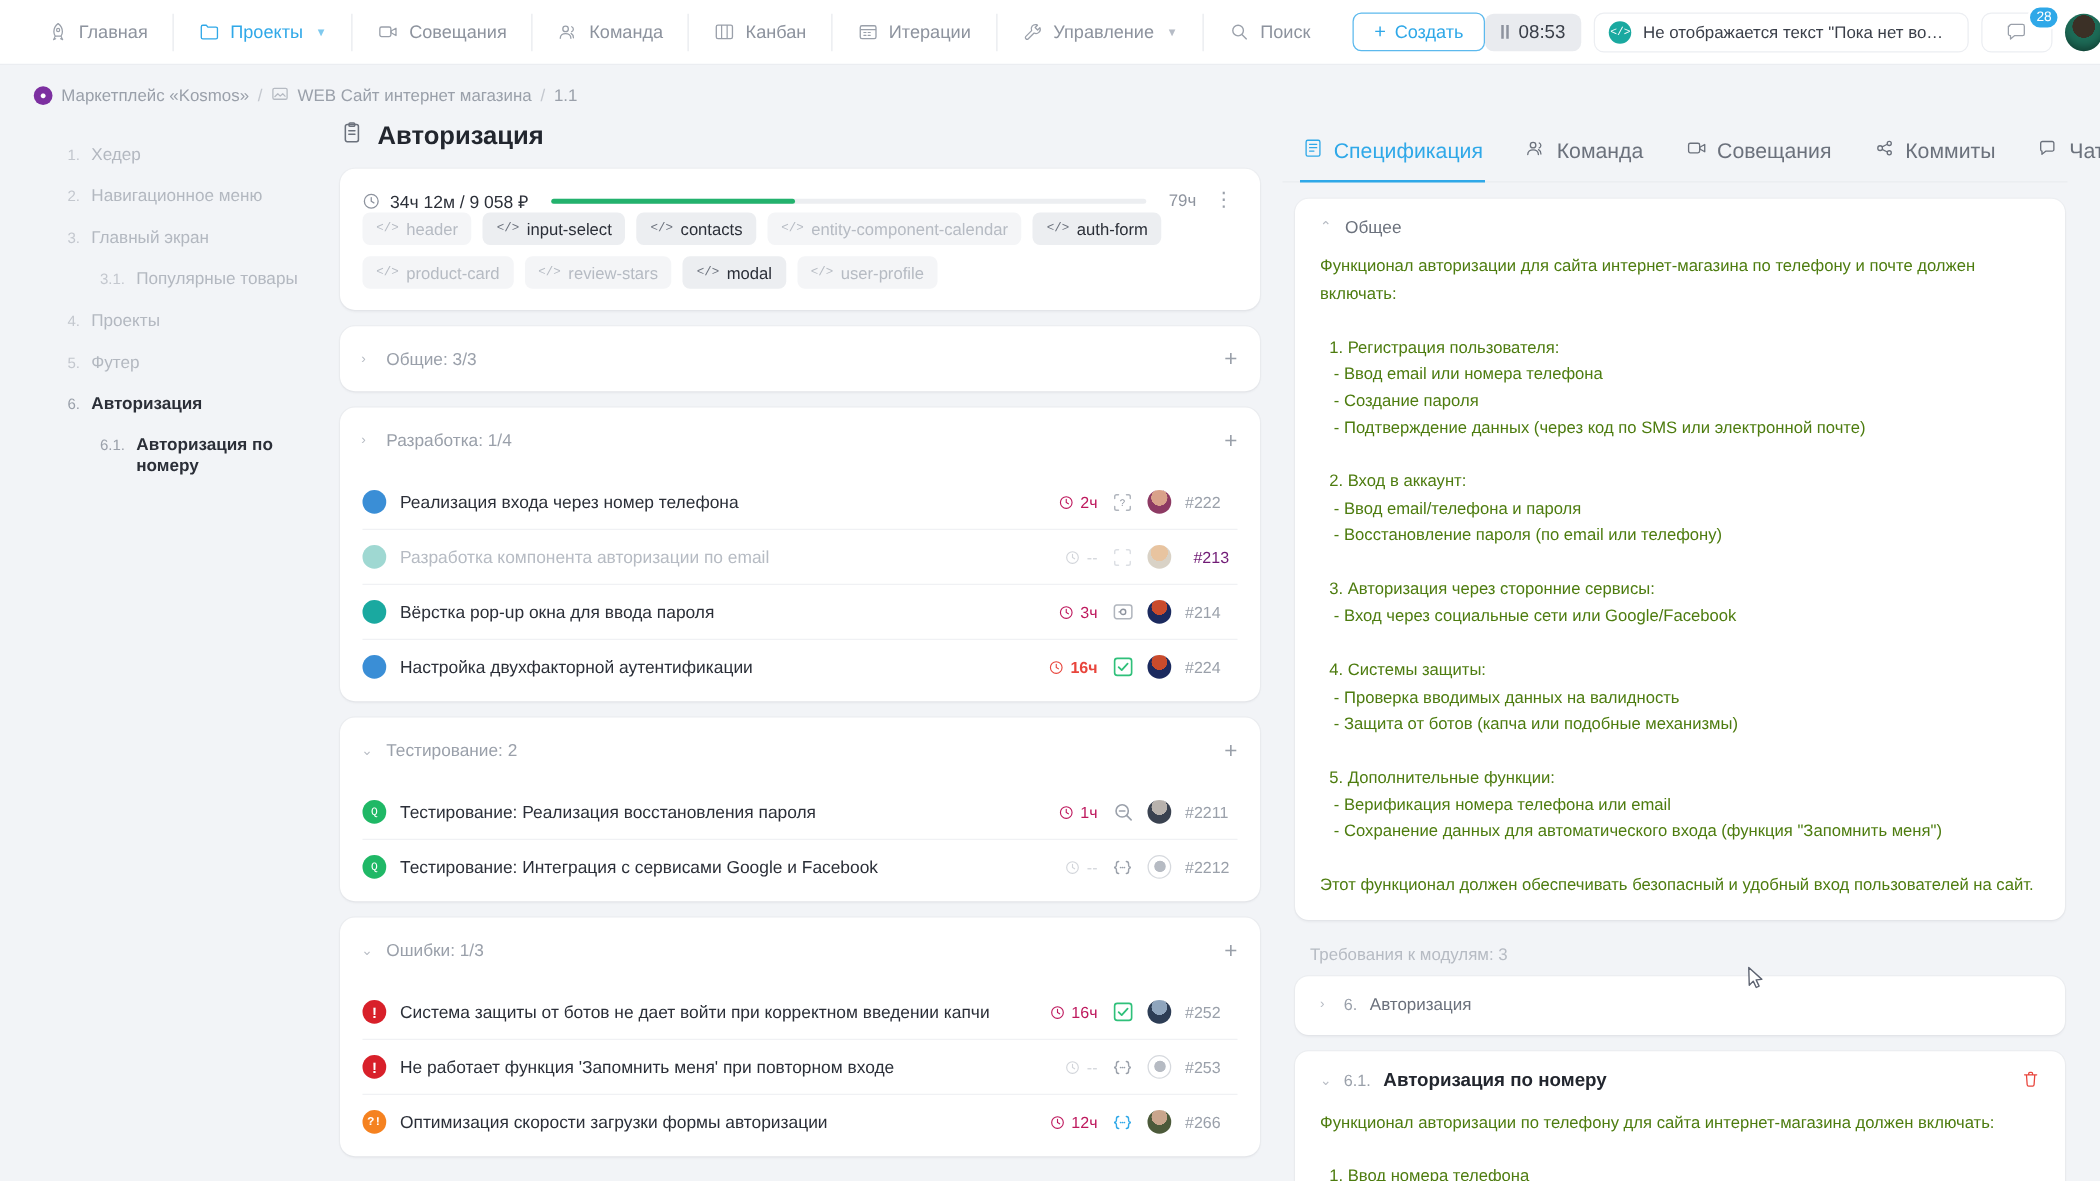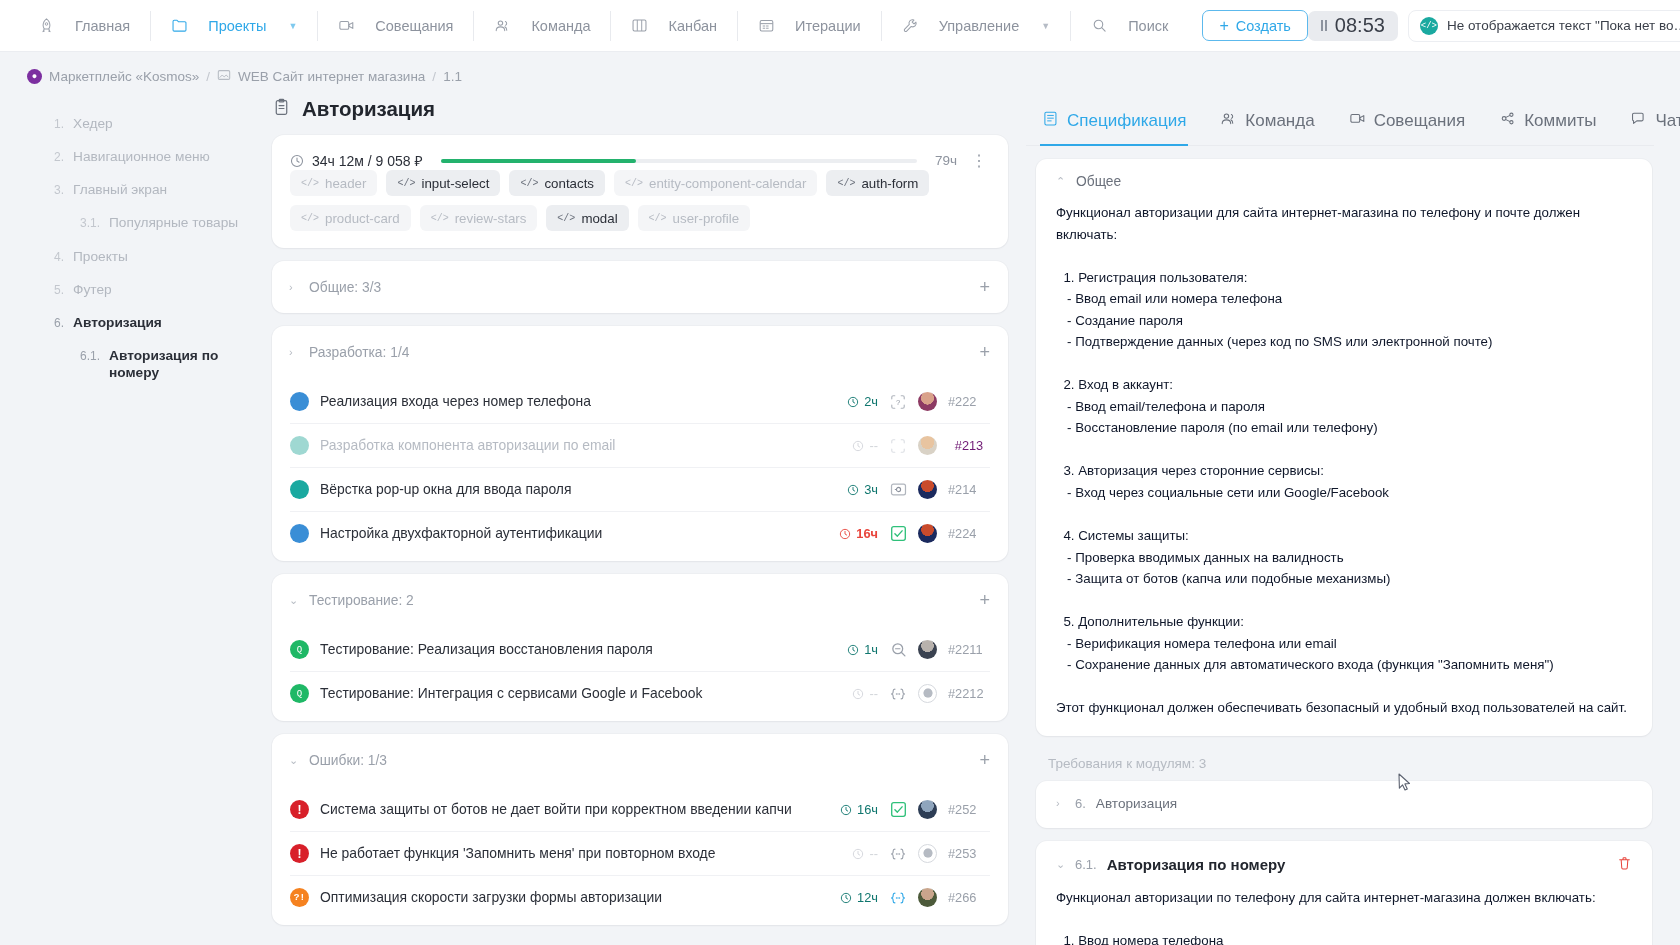--- a/index.html
+++ b/index.html
@@ -16,21 +16,21 @@
   
   .topbar {
     height: 52px; flex: 0 0 52px;
     background: #ffffff;
     display: flex; align-items: center;
     padding: 0 16px 0 26px;
     border-bottom: 1px solid #ebedf1;
   }
   .nav { display: flex; align-items: center; height: 30px; }
   .nav-item {
-    display: flex; align-items: center; gap: 20px;
+    display: flex; align-items: center; gap: 8px;
     padding: 0 20px; height: 30px;
     color: #8d939e; font-size: 14.5px;
     border-right: 1px solid #e8eaee;
     white-space: nowrap; cursor: pointer; text-align: center;
   }
   .nav-item:first-child { padding-left: 12px; }
   .nav-item.active { color: #2fa8e8; }
   .nav-item .ico { display: inline-flex; width: 17px; height: 17px; align-items: center; justify-content: center; }
   .nav-item .ico svg { display: block; }
   .caret { font-size: 9px; color: #b6bcc6; margin-left: 2px; line-height: 1; transform: translateY(1px); }
@@ -44,21 +44,21 @@
     background: #fff; color: #2fa8e8;
     font-size: 14.5px; display: flex; align-items: center; gap: 7px;
     cursor: pointer; white-space: nowrap;
   }
   .create-btn .plus { font-size: 16px; line-height: 1; font-weight: 400; }
 
   .top-right { margin-left: auto; display: flex; align-items: center; gap: 10px; }
   .timer {
     background: #e9ebef; border-radius: 7px; height: 30px;
     display: flex; align-items: center; gap: 8px;
-    padding: 0 13px; font-size: 20px; color: #3a3f49;
+    padding: 0 13px; font-size: 15px; color: #3a3f49;
   }
   .pause-ico { display: inline-flex; gap: 2px; }
   .pause-ico i { display: block; width: 2px; height: 11px; background: #8d939e; }
   .notice-pill {
     background: #fff; border: 1px solid #eceef2; border-radius: 8px;
     height: 32px; display: flex; align-items: center; gap: 9px;
     padding: 0 14px 0 11px; max-width: 300px; overflow: hidden;
     font-size: 13.5px; color: #3a3f49; cursor: pointer;
   }
   .code-badge {
@@ -158,21 +158,21 @@
 
   .rows { padding: 0 18px 6px 18px; }
   .row {
     display: flex; align-items: center; gap: 11px;
     padding: 12px 0 12px 0; border-top: 1px solid #f0f1f4;
     font-size: 13.9px; color: #2b2f38; cursor: pointer;
   }
   .rows .row:first-child { border-top: none; padding-top: 14px; }
   .row.dim { color: #b6bbc3; }
   .row-title { flex: 1; min-width: 0; line-height: 1.35; padding-right: 10px; }
-  .row-time { font-size: 12.8px; color: #0f766e; display: flex; align-items: center; gap: 5px; white-space: nowrap; min-width: 46px; justify-content: flex-end; }
+  .row-time { font-size: 12.8px; color: #be185d; display: flex; align-items: center; gap: 5px; white-space: nowrap; min-width: 46px; justify-content: flex-end; }
   .row-time.over { color: #e8453c; font-weight: bold; }
   .row-time.dim { color: #d2d5da; }
   .row-id { font-size: 12.8px; color: #9aa0aa; width: 42px; text-align: left; }
   .row-id.dim { color: #701a75; text-align: center; }
   .state-ico { width: 18px; height: 18px; display: flex; align-items: center; justify-content: center; flex: 0 0 18px; }
   .av { width: 19px; height: 19px; border-radius: 50%; flex: 0 0 19px; }
   .av.a1 { background: radial-gradient(circle at 50% 32%, #d9a18a 0 40%, #8d3a63 41% 100%); }
   .av.a2 { background: radial-gradient(circle at 50% 32%, #e8c4a0 0 42%, #d9d2c6 43% 100%); }
   .av.a3 { background: radial-gradient(circle at 50% 30%, #c94b2c 0 38%, #1b2a5e 39% 100%); }
   .av.a4 { background: radial-gradient(circle at 50% 30%, #b8b2ad 0 38%, #3a4250 39% 100%); }
@@ -204,21 +204,21 @@
   }
   .tab.active { color: #2fa8e8; border-bottom-color: #2fa8e8; }
   .panel { flex: 1; min-height: 0; overflow: hidden; padding: 13px 0 0 0; }
   .pcard {
     background: #fff; border-radius: 11px; margin: 0 2px 13px 10px;
     box-shadow: 0 1px 2px rgba(30,40,60,.05), 0 0 0 1px rgba(30,40,60,.025);
     padding: 15px 20px 17px 20px;
   }
   .pcard-head { display: flex; align-items: center; gap: 11px; font-size: 13.8px; color: #6b717c; cursor: pointer; }
   .pcard-head .chev { width: 9px; color: #b6bbc3; font-size: 11px; }
-  .spec-body { font-size: 13.3px; color: #0f172a; line-height: 1.62; margin-top: 13px; white-space: pre-wrap; }
+  .spec-body { font-size: 13.3px; color: #4d7c0f; line-height: 1.62; margin-top: 13px; white-space: pre-wrap; }
   .req-label { font-size: 13.5px; color: #b6bbc3; padding: 7px 0 10px 22px; }
   .req-head { display: flex; align-items: center; gap: 10px; font-size: 13.6px; color: #6b717c; cursor: pointer; }
   .req-head .chev { width: 9px; color: #b6bbc3; font-size: 11px; }
   .req-num { color: #9aa0aa; font-size: 13px; }
   .req-title-strong { font-weight: bold; color: #22262e; font-size: 15px; }
   .trash { margin-left: auto; cursor: pointer; }
   .cursor-arrow { position: absolute; pointer-events: none; }
 </style>
 </head>
 <body>

